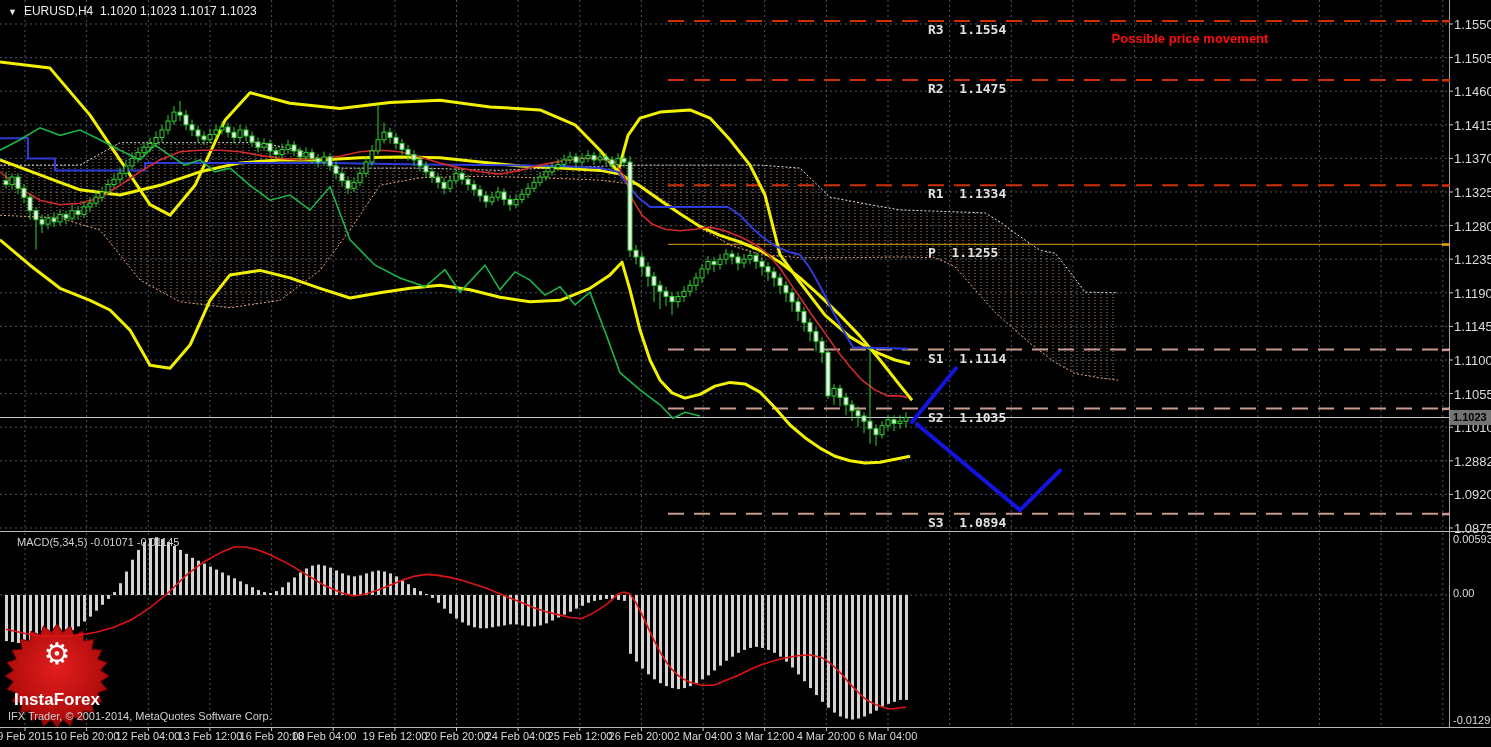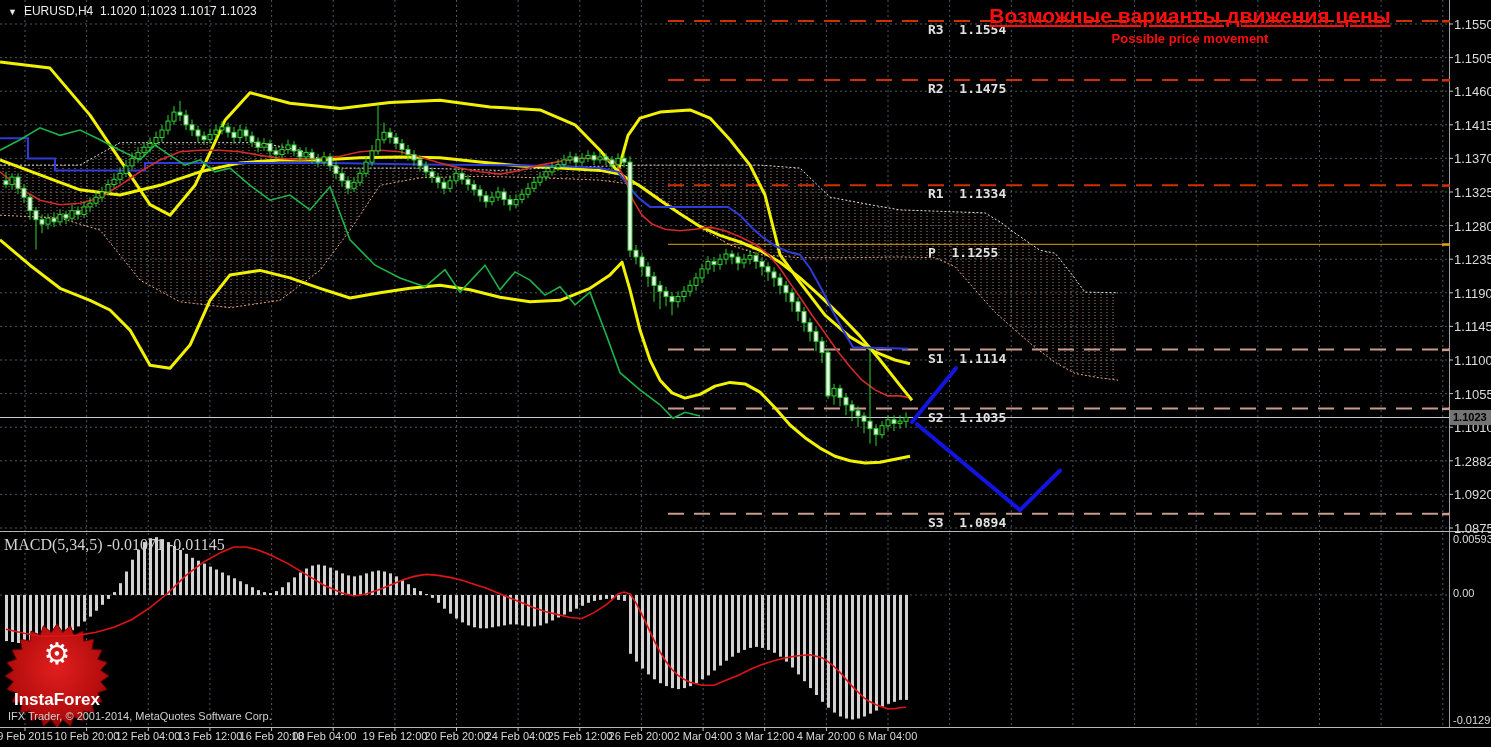--- a/index.html
+++ b/index.html
@@ -8,21 +8,21 @@
   svg{position:absolute;left:0;top:0;}
   .header{position:absolute;left:8px;top:4px;color:#ececec;font-size:12px;white-space:pre;z-index:30;}
   .arrow{font-size:9px;color:#e8e8e8;margin-right:7px;}
   .annot{position:absolute;text-align:center;font-weight:bold;color:#ff0d0d;z-index:40;}
   #annot-ru{left:935px;top:4px;width:510px;font-size:21px;text-decoration:underline;}
   #annot-en{left:935px;top:31px;width:510px;font-size:13px;}
   .lvl{position:absolute;font-family:"DejaVu Sans Mono",monospace;font-weight:bold;
        font-size:13px;color:#e2e2e2;white-space:pre;z-index:20;}
   .plbl{position:absolute;left:1454px;font-size:13px;color:#dcdcdc;z-index:20;}
   .dlbl{position:absolute;top:730px;width:92px;text-align:center;font-size:11px;color:#d8d8d8;z-index:20;}
-  .macd-label{position:absolute;left:4px;top:536px;font-size:16px;color:#d2d2d2;z-index:20;white-space:pre;font-family:Liberation Serif, serif;}
+  .macd-label{position:absolute;left:17px;top:536px;font-size:11px;color:#d2d2d2;z-index:20;white-space:pre;}
   .copyright{position:absolute;left:8px;top:710px;font-size:11px;color:#cfcfcf;z-index:35;}
   .pricebox{position:absolute;left:1450px;width:38px;height:15px;background:#737373;color:#000;
             font-size:11px;font-weight:bold;line-height:15px;padding-left:3px;z-index:25;}
   .scale-lbl{position:absolute;left:1453px;font-size:11px;color:#dcdcdc;z-index:20;}
 </style>
 </head>
 <body>
 
 <div class="stage">
 
@@ -632,21 +632,20 @@
       <line x1="579.8" y1="727" x2="579.8" y2="731" stroke="#c8c8c8"></line>
       <line x1="641.4" y1="727" x2="641.4" y2="731" stroke="#c8c8c8"></line>
       <line x1="703.1" y1="727" x2="703.1" y2="731" stroke="#c8c8c8"></line>
       <line x1="764.7" y1="727" x2="764.7" y2="731" stroke="#c8c8c8"></line>
       <line x1="826.4" y1="727" x2="826.4" y2="731" stroke="#c8c8c8"></line>
       <line x1="888.0" y1="727" x2="888.0" y2="731" stroke="#c8c8c8"></line>
     </svg>
 
   <div class="header"><span class="arrow">▼</span><span>EURUSD,H4</span><span>  </span><span>1.1020 1.1023 1.1017 1.1023</span></div>
 
-  <div id="annot-ru" class="annot">Возможные варианты движения цены</div>
   <div id="annot-en" class="annot">Possible price movement</div>
 
   <div class="macd-label"><span>MACD(5,34,5)</span> <span>-0.01071</span> <span>-0.01145</span></div>
 
   <div class="scale-lbl" style="top:533px">0.00593</div>
   <div class="scale-lbl" style="top:587px">0.00</div>
   <div class="scale-lbl" style="top:714px">-0.01299</div>
 
   <div id="pricebox" class="pricebox" style="top: 410px;">1.1023</div>
 

